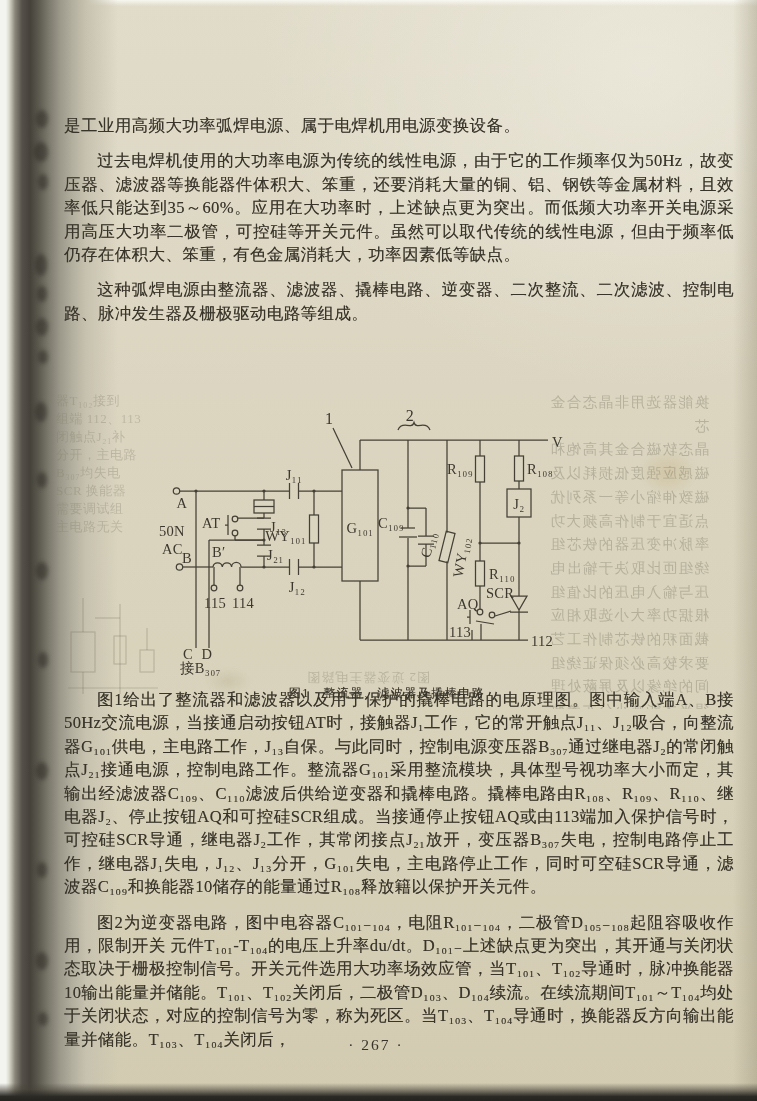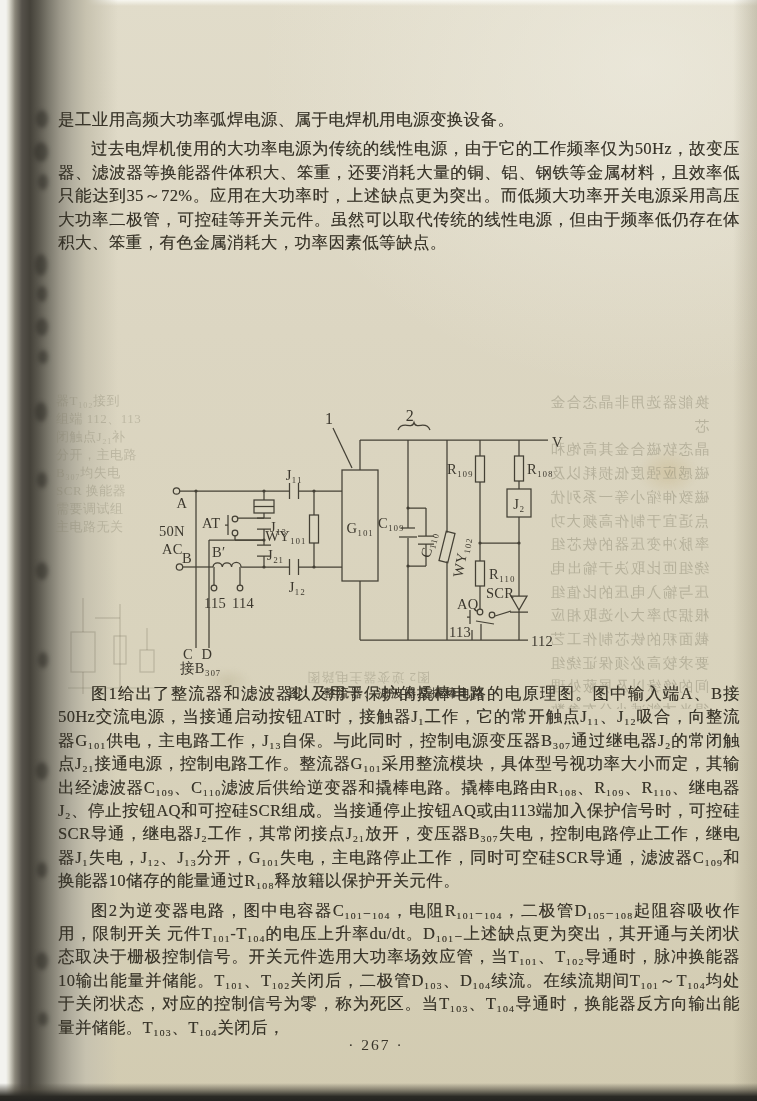--- a/index.html
+++ b/index.html
@@ -20,21 +20,21 @@
      background:linear-gradient(270deg,rgba(148,141,117,.38),rgba(148,141,117,0));}
   .bottomband{left:0;bottom:0;width:100%;height:18px;
      background:linear-gradient(180deg,rgba(42,40,35,0) 0%,rgba(70,66,56,.5) 35%,#2b2a25 75%,#242320 100%);}
   .stain1{left:638px;top:448px;width:60px;height:48px;border-radius:50%;
      background:radial-gradient(ellipse,rgba(186,160,100,.30),rgba(186,160,100,0) 70%);filter:blur(2px);}
   .stain2{left:205px;top:668px;width:46px;height:26px;border-radius:50%;
      background:radial-gradient(ellipse,rgba(160,150,110,.22),rgba(160,150,110,0) 70%);filter:blur(2px);}
   .smudge{position:absolute;border-radius:50%;background:rgba(40,38,32,.5);filter:blur(2.2px);}
   
   .tb{left:52px;width:694px;}
-  .tb p{margin:6px;text-align:justify;font-size:16.5px;line-height:23.4px;letter-spacing:.4px;
+  .tb p{margin:12px;text-align:justify;font-size:16.5px;line-height:23.4px;letter-spacing:.4px;
         text-shadow:.2px .2px .35px rgba(52,48,38,.5);}
   .ind{text-indent:33px;}
   .caption{left:40px;top:685px;width:694px;text-align:center;font-size:12px;
            letter-spacing:1.5px;text-shadow:.2px .2px .3px rgba(52,48,38,.5);}
   .pagenum{left:52px;top:1036px;width:648px;text-align:center;font-size:15.5px;letter-spacing:2px;}
   
   .ghost{position:absolute;color:#84806b;white-space:pre-line;pointer-events:none;}
   .ghost-right{left:545px;top:391px;width:164px;height:318px;overflow:hidden;
      font-size:14.5px;line-height:23.7px;letter-spacing:1.5px;opacity:.42;
      filter:blur(.7px);transform:scaleX(-1);}
@@ -93,21 +93,22 @@
       <line x1="62" y1="6" x2="62" y2="96"></line>
     <rect x="56" y="38" width="12" height="28"></rect>
       <line x1="37" y1="20" x2="62" y2="20"></line>
     <line x1="10" y1="90" x2="100" y2="90"></line>
       <rect x="82" y="52" width="14" height="22"></rect>
     <line x1="89" y1="30" x2="89" y2="52"></line>
   </svg>
 
   <div class="abs tb" style="top:102px">
     <p>是工业用高频大功率弧焊电源、属于电焊机用电源变换设备。</p>
-    <p class="ind">过去电焊机使用的大功率电源为传统的线性电源，由于它的工作频率仅为50Hz，故变压器、滤波器等换能器件体积大、笨重，还要消耗大量的铜、铝、钢铁等金属材料，且效率低只能达到35～72%。应用在大功率时，上述缺点更为突出。而低频大功率开关电源采用高压大功率二极管，可控硅等开关元件。虽然可以取代传统的线性电源，但由于频率低仍存在体积大、笨重，有色金属消耗大，功率因素低等缺点。</p>
+    <p class="ind">过去电焊机使用的大功率电源为传统的线性电源，由于它的工作频率仅为50Hz，故变压器、滤波器等换能器件体积大、笨重，还要消耗大量的铜、铝、钢铁等金属材料，且效率低只能达到35～60%。应用在大功率时，上述缺点更为突出。而低频大功率开关电源采用高压大功率二极管，可控硅等开关元件。虽然可以取代传统的线性电源，但由于频率低仍存在体积大、笨重，有色金属消耗大，功率因素低等缺点。</p>
+    <p class="ind">这种弧焊电源由整流器、滤波器、撬棒电路、逆变器、二次整流、二次滤波、控制电路、脉冲发生器及栅极驱动电路等组成。</p>
   </div>
 
   <svg class="abs ckt" style="left:150px;top:405px;width:420px;height:275px" viewBox="150 405 420 275">
 
     <text class="big" x="325" y="424">1</text>
     <path d="M333,428 L352,468"></path>
 
     <text class="big" x="410" y="421" text-anchor="middle">2</text>
     <path d="M398,430 Q400,424.5 407,425.3 L410,425.6 Q413,426 414,422.5 Q415,426 418,425.6 L421,425.3 Q428,424.5 430,430"></path>
 

